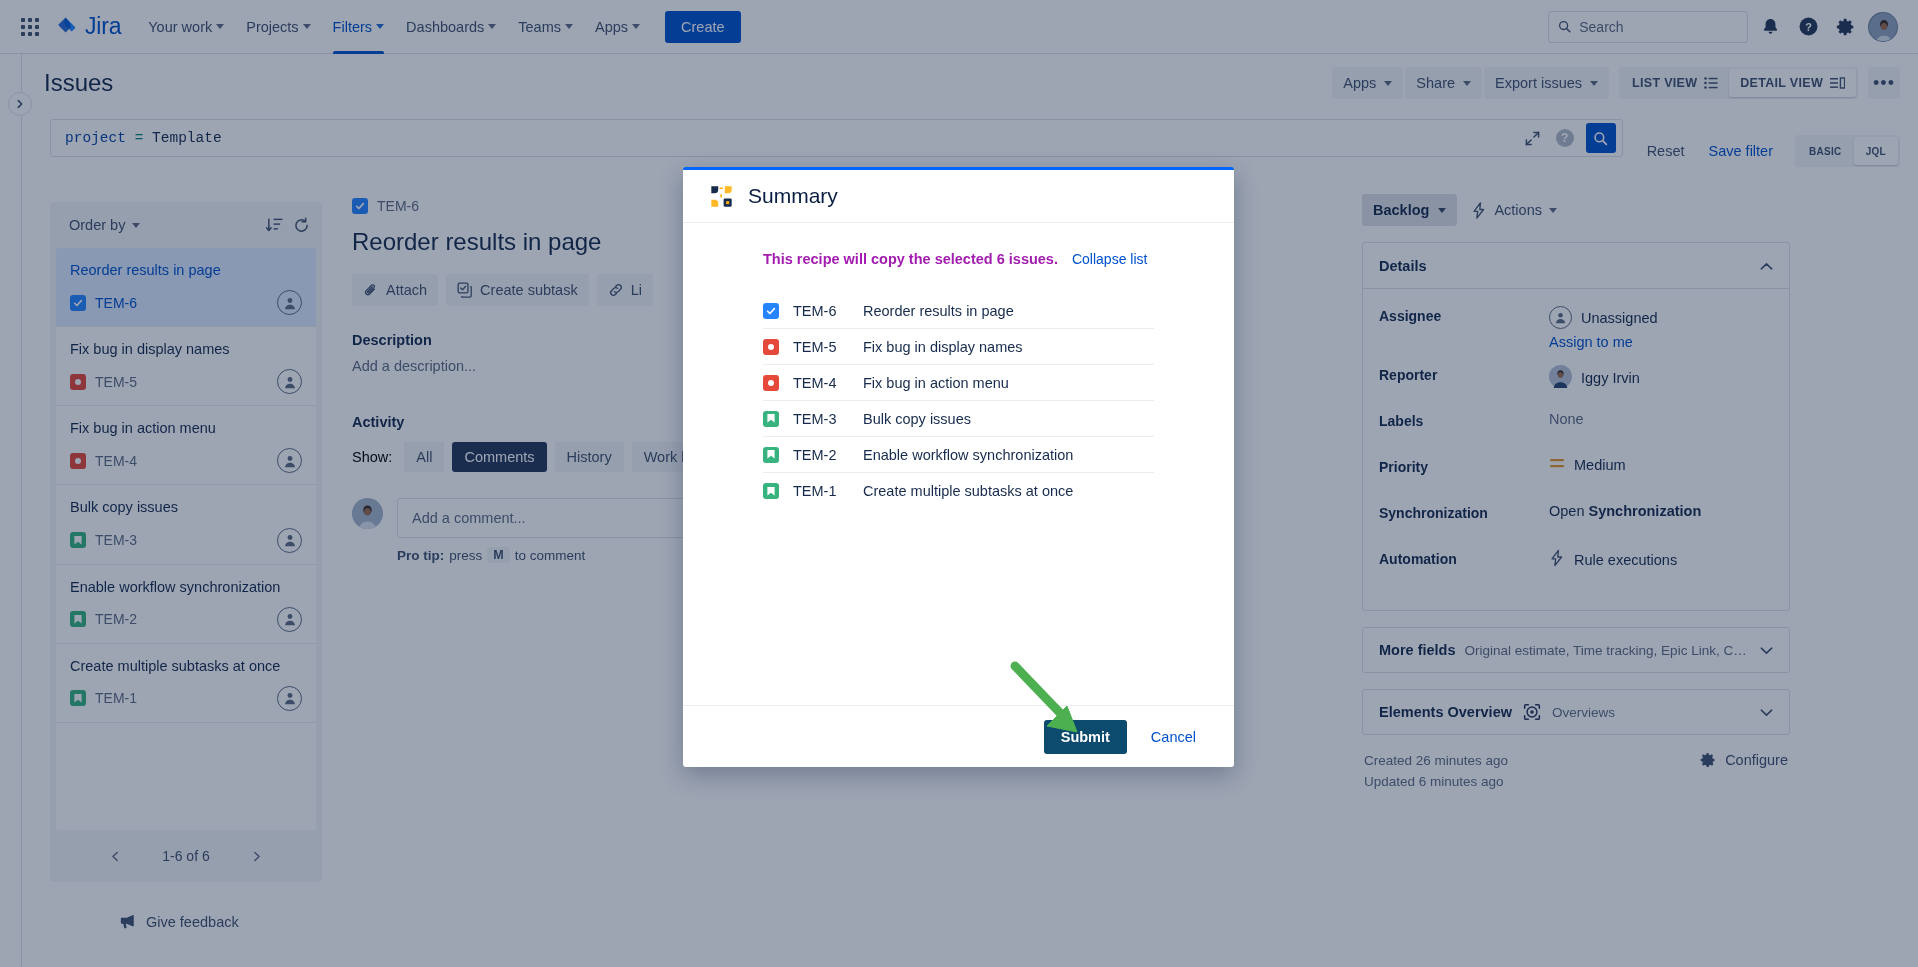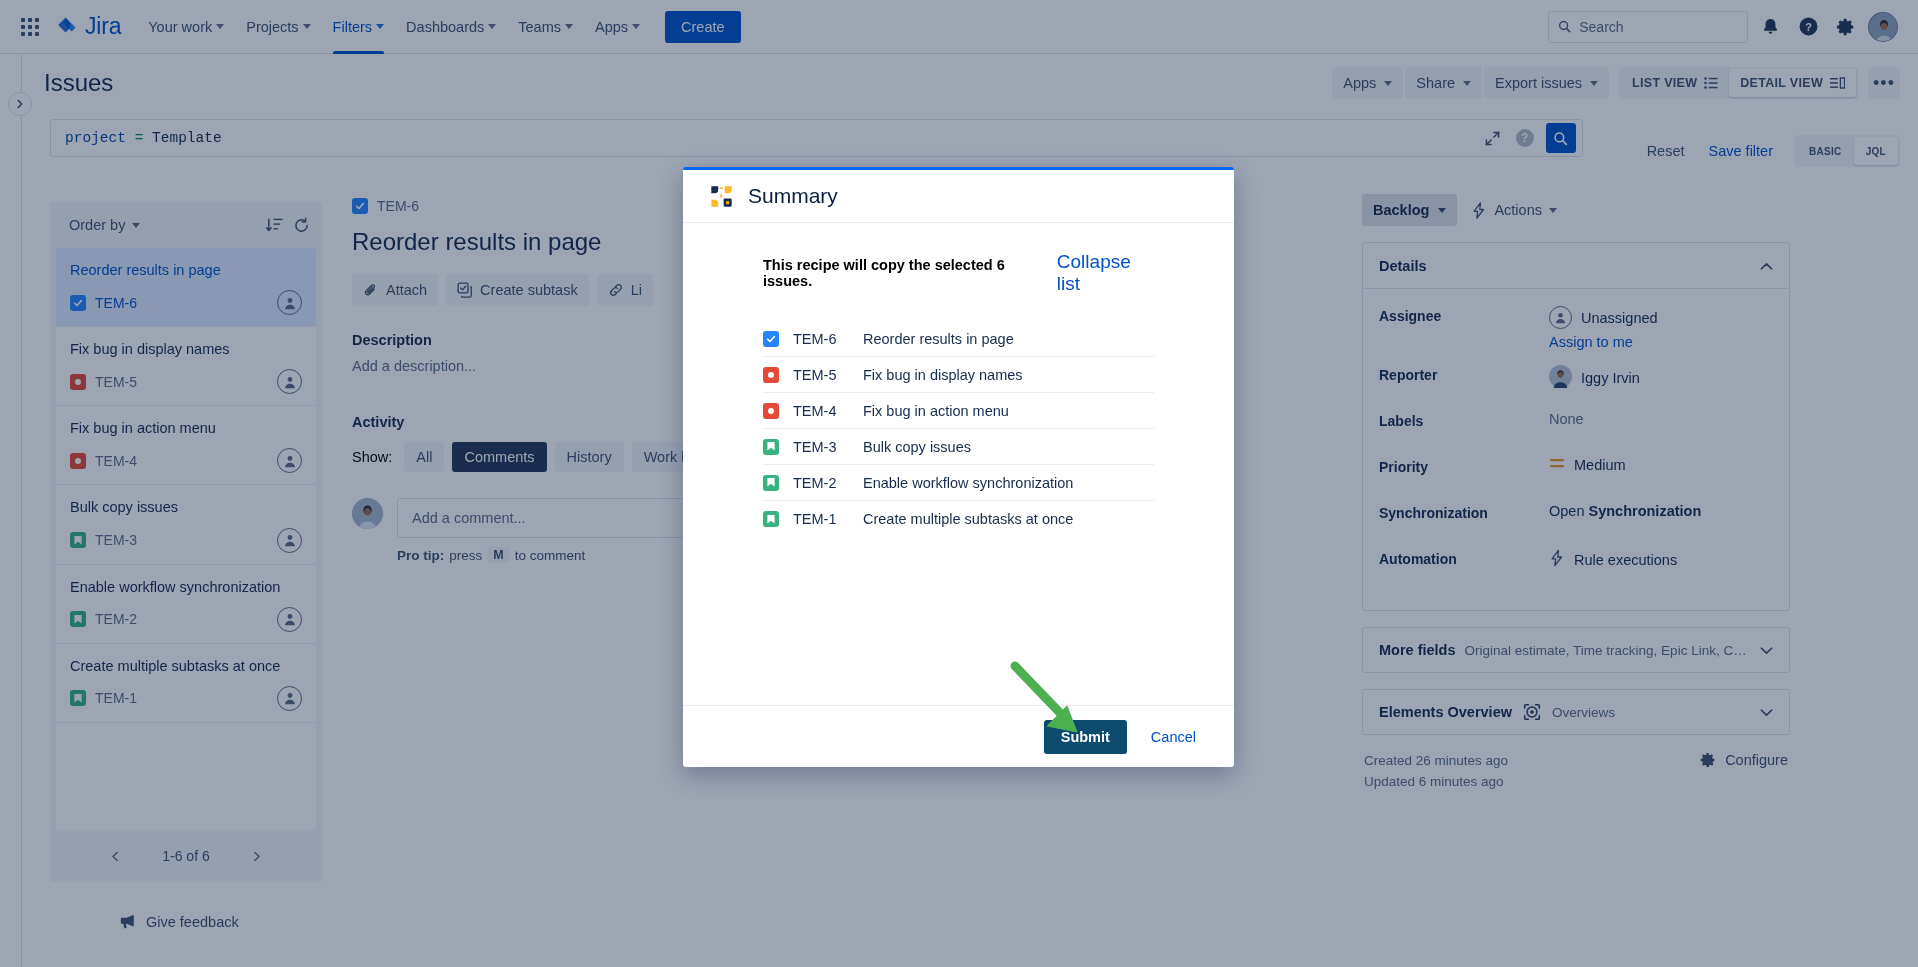--- a/index.html
+++ b/index.html
@@ -92,21 +92,21 @@
   .viewbtn.sel { background: #fff; box-shadow: 0 1px 2px rgba(9,30,66,.2); }
   .moredots {
     width: 32px; height: 32px; border-radius: 3px; background: #f4f5f7; border: none; cursor: pointer;
     display: flex; align-items: center; justify-content: center; margin-left: 8px; color: #42526e;
     font-size: 18px; letter-spacing: 1px; line-height: 0; font-family: inherit;
   }
 
   
   #jqlrow {
     position: absolute; top: 112px; left: 22px; width: 1896px; height: 52px;
-    display: flex; align-items: center; padding: 0 18px 0 28px; background: #fff; z-index: 6; gap: 40px;
+    display: flex; align-items: center; padding: 0 18px 0 28px; background: #fff; z-index: 6;
   }
   #jqlfield {
     flex: 1; height: 38px; border: 1px solid #dfe1e6; border-radius: 3px; background: #fff;
     display: flex; align-items: center; padding: 0 6px 0 14px; gap: 6px;
   }
   #jqltext { flex: 1; font-family: "Liberation Mono", monospace; font-size: 14.5px; }
   .jql-k { color: #0747a6; }
   .jql-op { color: #00857a; }
   .jql-v { color: #172b4d; }
   .jqlicon { width: 26px; height: 26px; display: flex; align-items: center; justify-content: center; color: #42526e; cursor: pointer; }
@@ -242,22 +242,22 @@
     background: #fff; border-radius: 3px; border-top: 3px solid #0065ff;
     box-shadow: 0 8px 24px rgba(9,30,66,.30); display: flex; flex-direction: column;
   }
   #modalhead {
     height: 53px; display: flex; align-items: center; gap: 14px; padding: 0 26px;
     border-bottom: 1px solid #ebecf0;
   }
   #modaltitle { font-size: 21px; color: #091e42; font-weight: 500; }
   #modalbody { flex: 1; padding: 28px 0 0 0; }
   #recipeline { display: flex; align-items: center; gap: 14px; padding: 0 80px 0 80px; margin-bottom: 26px; }
-  #recipetext { font-size: 14.5px; font-weight: 600; color: #000000; }
-  #collapselink { font-size: 19px; color: #0052cc; font-weight: 500; cursor: pointer; }
+  #recipetext { font-size: 14.5px; font-weight: 600; color: #a21caf; }
+  #collapselink { font-size: 14px; color: #0052cc; font-weight: 500; cursor: pointer; }
   #modallist { padding: 0 80px; }
   .mrow {
     display: flex; align-items: center; gap: 14px; height: 36px;
     border-bottom: 1px solid #ebecf0; font-size: 14.5px; color: #172b4d;
   }
   .mrow:last-child { border-bottom: none; }
   .mrow .mkey { width: 56px; flex: 0 0 56px; }
   #modalfoot {
     height: 62px; border-top: 1px solid #ebecf0; display: flex; align-items: center;
     justify-content: flex-end; gap: 12px; padding: 0 26px;

